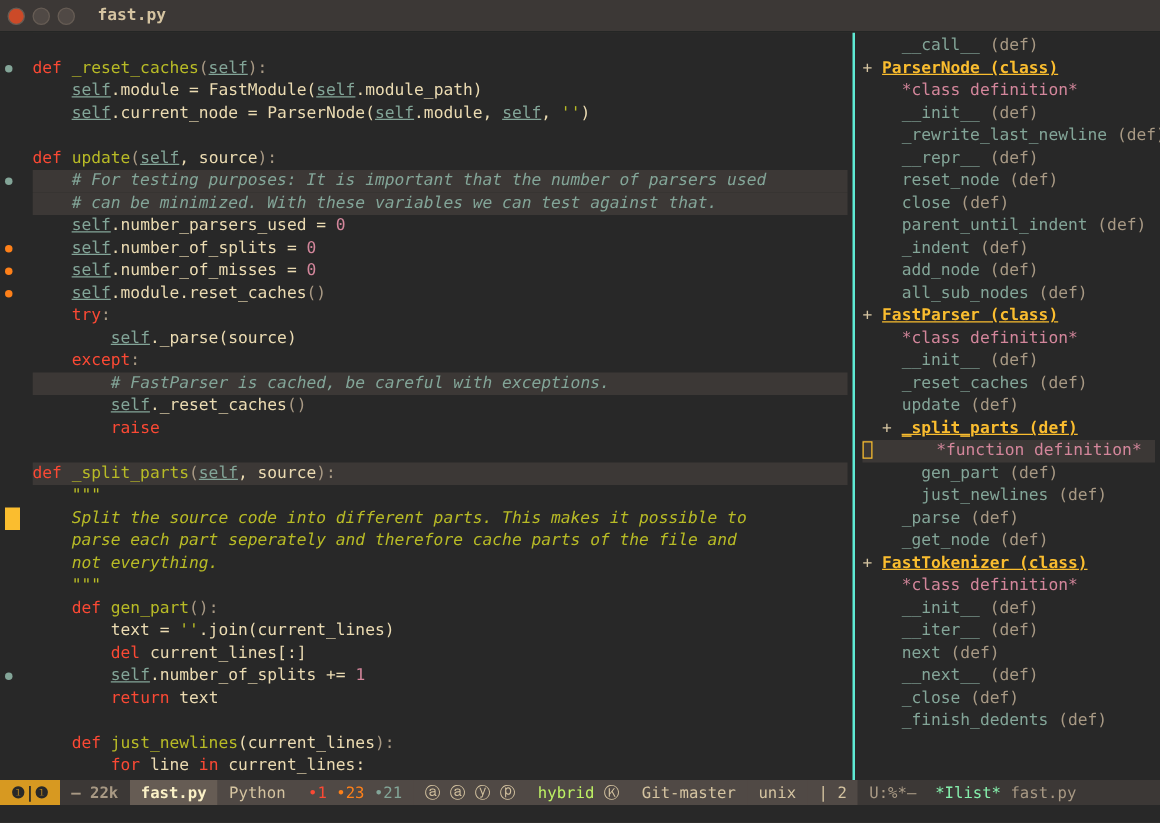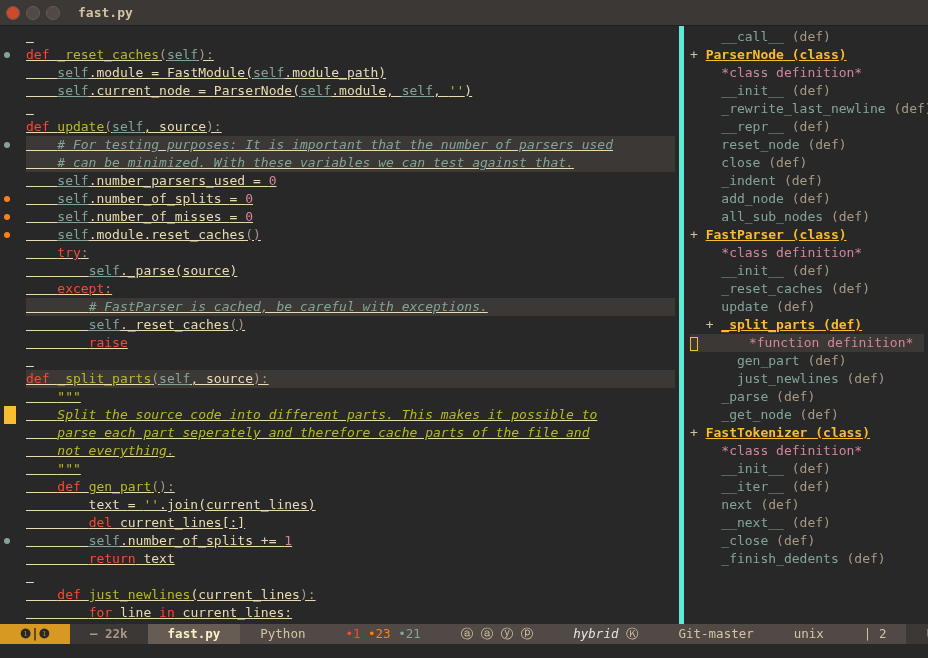--- a/index.html
+++ b/index.html
@@ -38,22 +38,21 @@
   .main {
     flex: 1;
     display: flex;
     overflow: hidden;
     background: #282828;
   }
   .editor-pane {
     flex: 1;
     display: flex;
     overflow: hidden;
-    border-right: 5px solid #5eead4;
-    text-decoration: underline;
+    border-right: 2px solid #5eead4;
   }
   .gutter {
     width: 26px;
     background: #282828;
     padding-top: 2px;
   }
   .gutter-mark {
     height: 18px;
     display: flex;
     align-items: center;
@@ -121,34 +120,34 @@
   .modeline {
     height: 20px;
     background: #504945;
     display: flex;
     align-items: center;
     font-size: 12.5px;
     color: #bdae93;
     overflow: hidden;
   }
   .ml-seg {
-    padding: 0 20px;
+    padding: 0 9px;
     height: 100%;
     display: flex;
     align-items: center;
     white-space: nowrap;
   }
   .ml-yellow { background: #d79921; color: #282828; font-weight: bold; }
   .ml-dark   { background: #3c3836; color: #a89984; font-weight: bold; }
   .ml-file   { background: #665c54; color: #fbf1c7; font-weight: bold; }
   .ml-mode   { background: #504945; color: #d5c4a1; }
   .fc-red    { color: #fb4934; }
   .fc-orange { color: #fe8019; }
   .fc-blue   { color: #83a598; }
-  .fc-yellow { color: #e5e5e5; font-style: italic; }
+  .fc-yellow { color: #bef264; }
   .fc-purple { color: #d3869b; }
   .ml-right  { background: #3c3836; color: #a89984; }
   .ml-right .fc-purple { color: #86efac; }
 
   .bottom-gap {
     height: 14px;
     background: #282828;
   }
 </style>
 </head>
@@ -219,20 +218,21 @@
 
   <div class="outline-pane" id="outline">
       <div class="outline-line">    <span class="ol-def">__call__</span> <span class="ol-tag">(def)</span></div>
       <div class="outline-line"><span class="ol-plus">+ </span><span class="ol-class">ParserNode (class)</span></div>
       <div class="outline-line">    <span class="ol-star">*class definition*</span></div>
       <div class="outline-line">    <span class="ol-def">__init__</span> <span class="ol-tag">(def)</span></div>
       <div class="outline-line">    <span class="ol-def">_rewrite_last_newline</span> <span class="ol-tag">(def)</span></div>
       <div class="outline-line">    <span class="ol-def">__repr__</span> <span class="ol-tag">(def)</span></div>
       <div class="outline-line">    <span class="ol-def">reset_node</span> <span class="ol-tag">(def)</span></div>
       <div class="outline-line">    <span class="ol-def">close</span> <span class="ol-tag">(def)</span></div>
+      <div class="outline-line">    <span class="ol-def">parent_until_indent</span> <span class="ol-tag">(def)</span></div>
       <div class="outline-line">    <span class="ol-def">_indent</span> <span class="ol-tag">(def)</span></div>
       <div class="outline-line">    <span class="ol-def">add_node</span> <span class="ol-tag">(def)</span></div>
       <div class="outline-line">    <span class="ol-def">all_sub_nodes</span> <span class="ol-tag">(def)</span></div>
       <div class="outline-line"><span class="ol-plus">+ </span><span class="ol-class">FastParser (class)</span></div>
       <div class="outline-line">    <span class="ol-star">*class definition*</span></div>
       <div class="outline-line">    <span class="ol-def">__init__</span> <span class="ol-tag">(def)</span></div>
       <div class="outline-line">    <span class="ol-def">_reset_caches</span> <span class="ol-tag">(def)</span></div>
       <div class="outline-line">    <span class="ol-def">update</span> <span class="ol-tag">(def)</span></div>
       <div class="outline-line">  <span class="ol-plus">+ </span><span class="ol-def-active">_split_parts (def)</span></div>
       <div class="outline-line hl"><span class="ol-mark"></span>      <span class="ol-star">*function definition*</span></div>

